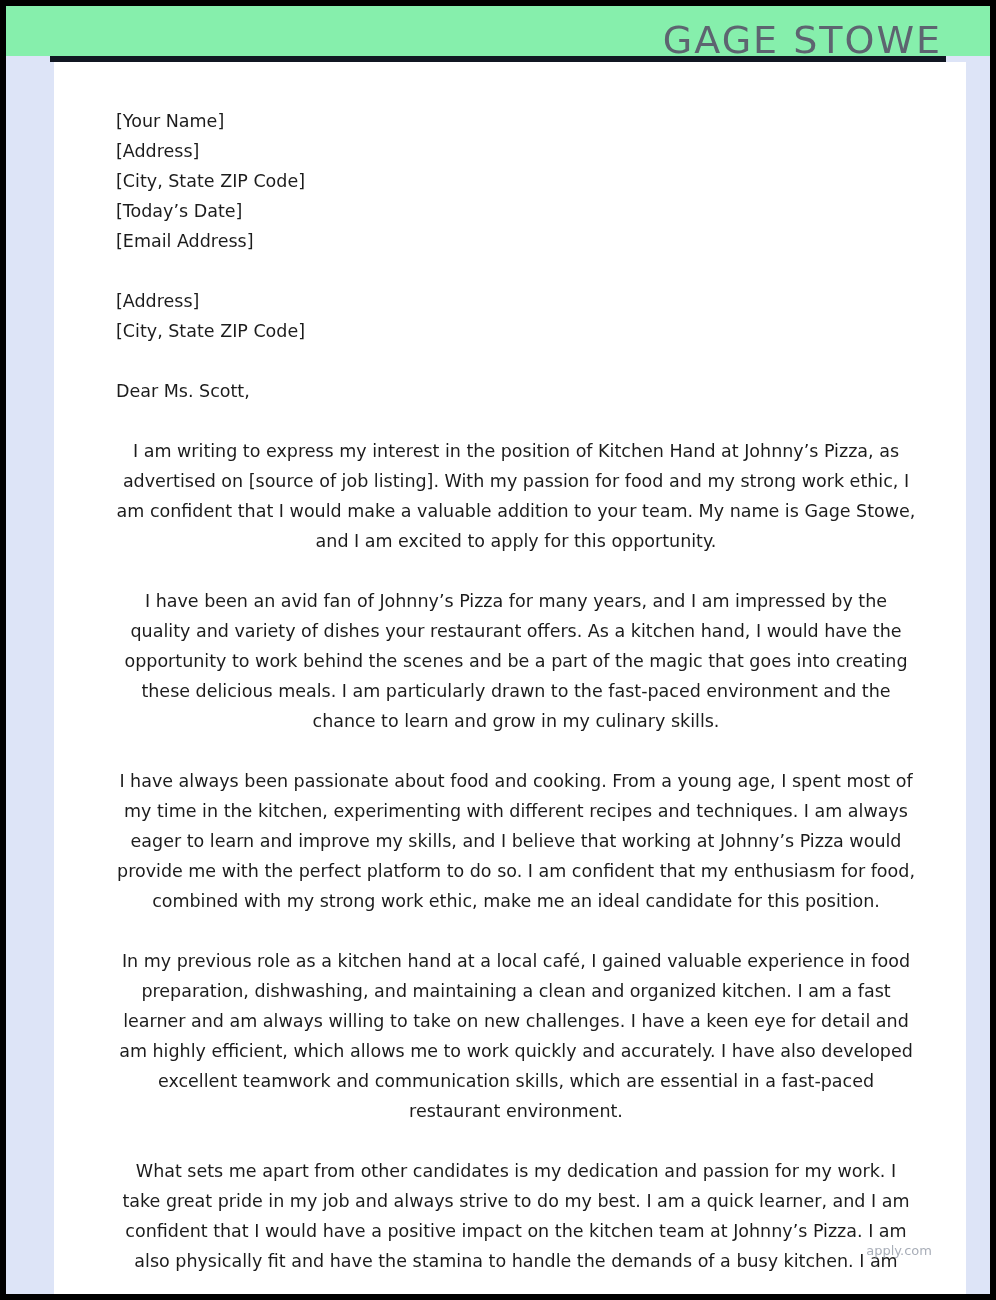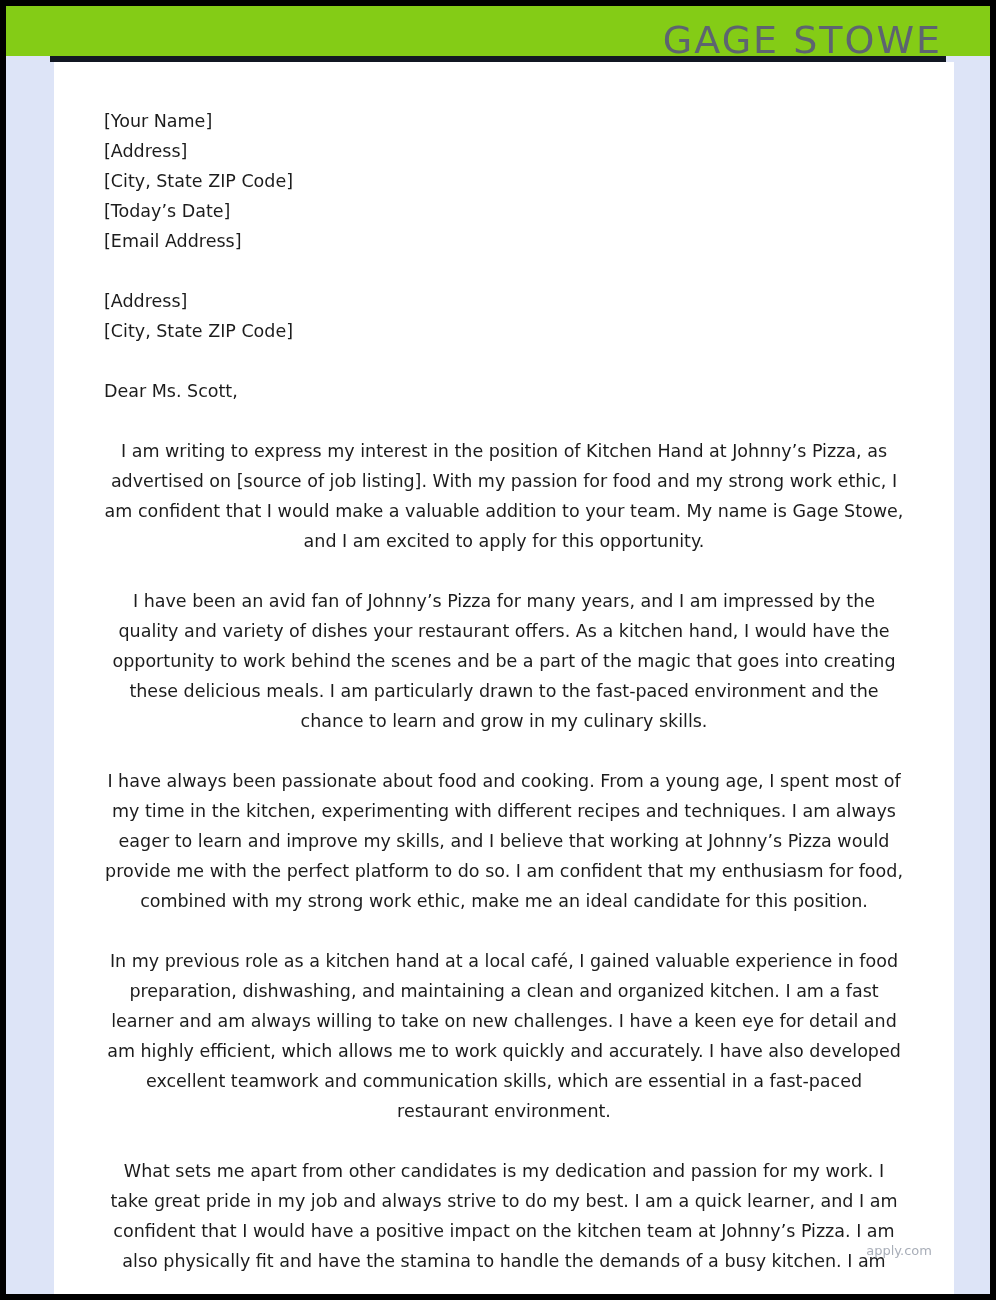--- a/index.html
+++ b/index.html
@@ -21,21 +21,21 @@
     box-sizing: border-box;
     border: 6px solid #000000;
     overflow: hidden;
   }
   .header {
     position: absolute;
     top: 0;
     left: 0;
     right: 0;
     height: 50px;
-    background: #84cc16;
+    background: #86efac;
   }
   .header-name {
     position: absolute;
     right: 48px;
     top: 14px;
     font-size: 38px;
     letter-spacing: 2px;
     color: #5d6470;
     font-family: "DejaVu Sans", sans-serif;
     font-weight: 400;
@@ -51,20 +51,21 @@
     background: #111722;
   }
   .sheet {
     position: absolute;
     left: 48px;
     top: 56px;
     width: 900px;
     bottom: 0;
     background: #ffffff;
     overflow: hidden;
+    padding-left: 12px;
   }
   .letter {
     padding: 44px 50px 0 50px;
     font-size: 17.5px;
     line-height: 30px;
     color: #1c1c1c;
     font-family: "DejaVu Sans", sans-serif;
   }
   .letter .line {
     white-space: pre;

